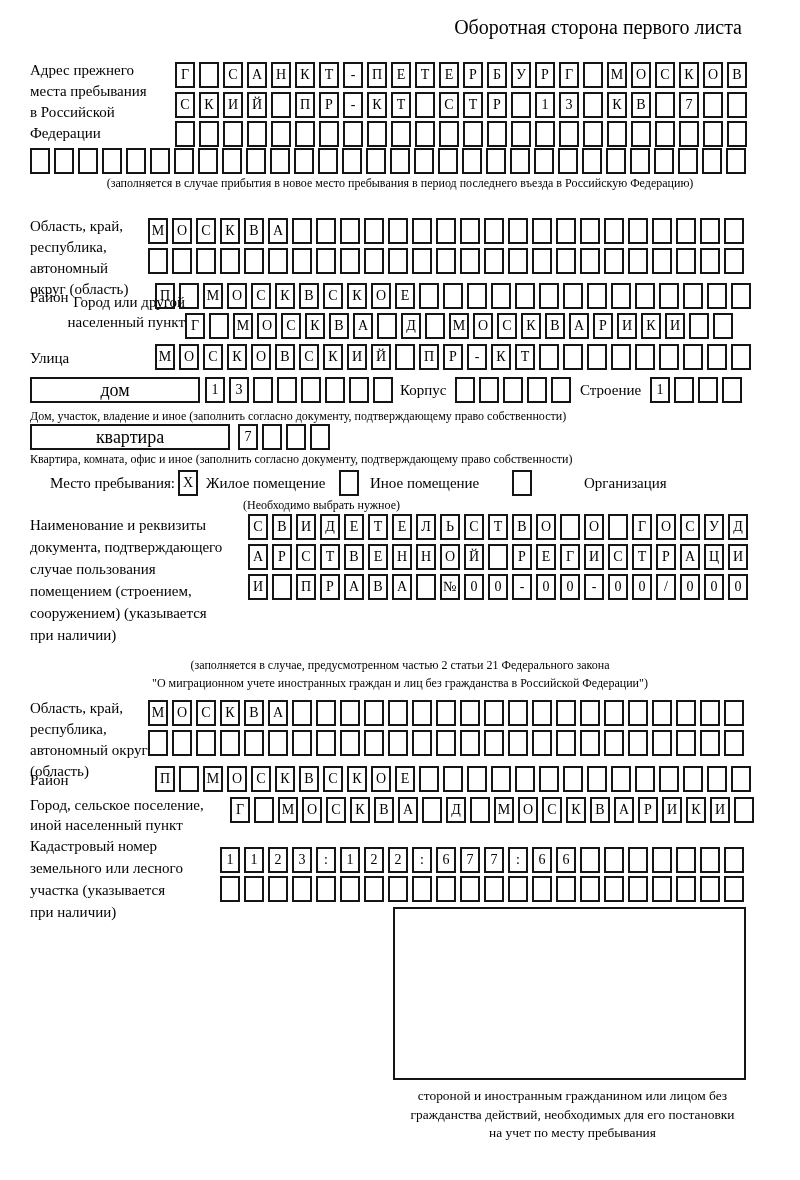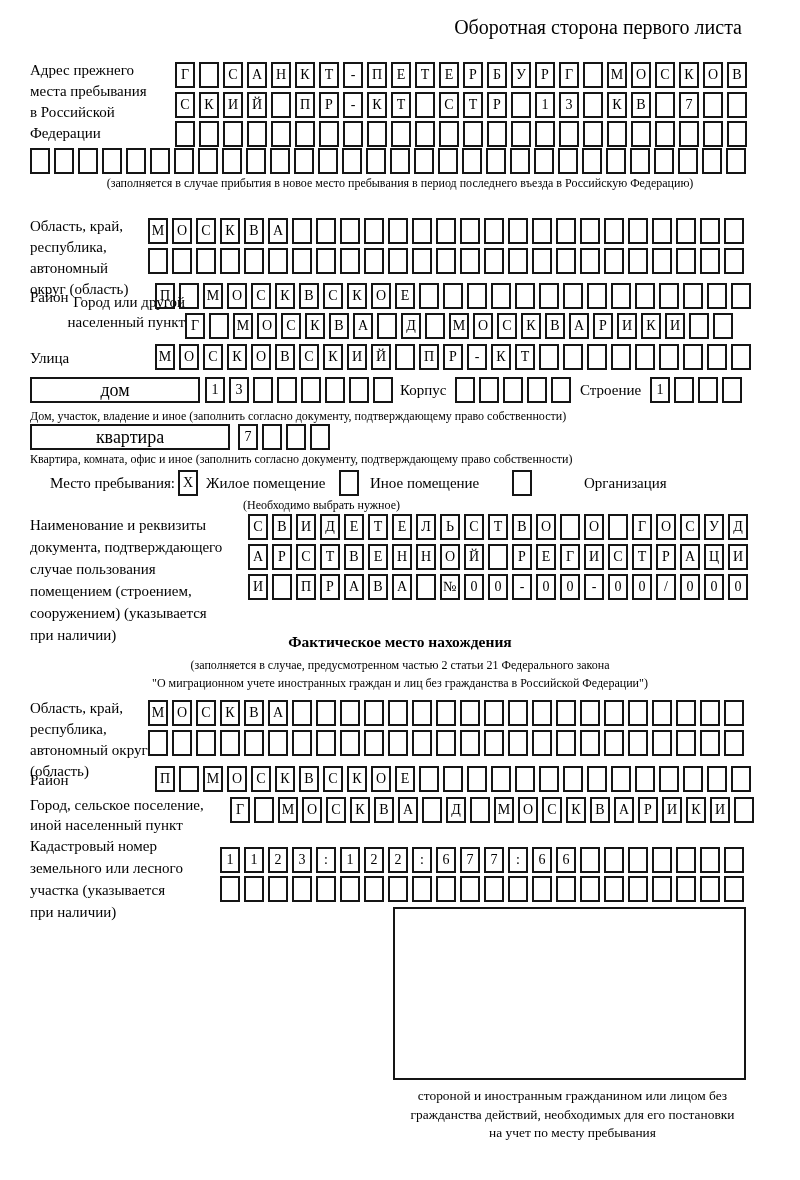--- a/index.html
+++ b/index.html
@@ -89,21 +89,20 @@
     <span class="lbl-line">документа, подтверждающего</span>
     <span class="lbl-line">случае пользования</span>
     <span class="lbl-line">помещением (строением,</span>
     <span class="lbl-line">сооружением) (указывается</span>
     <span class="lbl-line">при наличии)</span>
   </div>
   <div class="abs boxrow" style="left:248px;top:514px;"><span class="cell">С</span><span class="cell">В</span><span class="cell">И</span><span class="cell">Д</span><span class="cell">Е</span><span class="cell">Т</span><span class="cell">Е</span><span class="cell">Л</span><span class="cell">Ь</span><span class="cell">С</span><span class="cell">Т</span><span class="cell">В</span><span class="cell">О</span><span class="cell"></span><span class="cell">О</span><span class="cell"></span><span class="cell">Г</span><span class="cell">О</span><span class="cell">С</span><span class="cell">У</span><span class="cell">Д</span></div>
   <div class="abs boxrow" style="left:248px;top:544px;"><span class="cell">А</span><span class="cell">Р</span><span class="cell">С</span><span class="cell">Т</span><span class="cell">В</span><span class="cell">Е</span><span class="cell">Н</span><span class="cell">Н</span><span class="cell">О</span><span class="cell">Й</span><span class="cell"></span><span class="cell">Р</span><span class="cell">Е</span><span class="cell">Г</span><span class="cell">И</span><span class="cell">С</span><span class="cell">Т</span><span class="cell">Р</span><span class="cell">А</span><span class="cell">Ц</span><span class="cell">И</span></div>
   <div class="abs boxrow" style="left:248px;top:574px;"><span class="cell">И</span><span class="cell"></span><span class="cell">П</span><span class="cell">Р</span><span class="cell">А</span><span class="cell">В</span><span class="cell">А</span><span class="cell"></span><span class="cell">№</span><span class="cell">0</span><span class="cell">0</span><span class="cell">-</span><span class="cell">0</span><span class="cell">0</span><span class="cell">-</span><span class="cell">0</span><span class="cell">0</span><span class="cell">/</span><span class="cell">0</span><span class="cell">0</span><span class="cell">0</span></div>
 
-  <div class="abs sec-title" style="top:633px;">Фактическое место нахождения</div>
   <div class="abs cap center-cap" style="top:658px;">(заполняется в случае, предусмотренном частью 2 статьи 21 Федерального закона</div>
   <div class="abs cap center-cap" style="top:676px;">"О миграционном учете иностранных граждан и лиц без гражданства в Российской Федерации")</div>
 
   <div class="abs lbl" style="left:30px;top:698px;width:135px;">
     <span class="lbl-line">Область, край,</span>
     <span class="lbl-line">республика,</span>
     <span class="lbl-line">автономный округ</span>
     <span class="lbl-line">(область)</span>
   </div>
   <div class="abs boxrow" style="left:148px;top:700px;"><span class="cell">М</span><span class="cell">О</span><span class="cell">С</span><span class="cell">К</span><span class="cell">В</span><span class="cell">А</span><span class="cell"></span><span class="cell"></span><span class="cell"></span><span class="cell"></span><span class="cell"></span><span class="cell"></span><span class="cell"></span><span class="cell"></span><span class="cell"></span><span class="cell"></span><span class="cell"></span><span class="cell"></span><span class="cell"></span><span class="cell"></span><span class="cell"></span><span class="cell"></span><span class="cell"></span><span class="cell"></span><span class="cell"></span></div>

